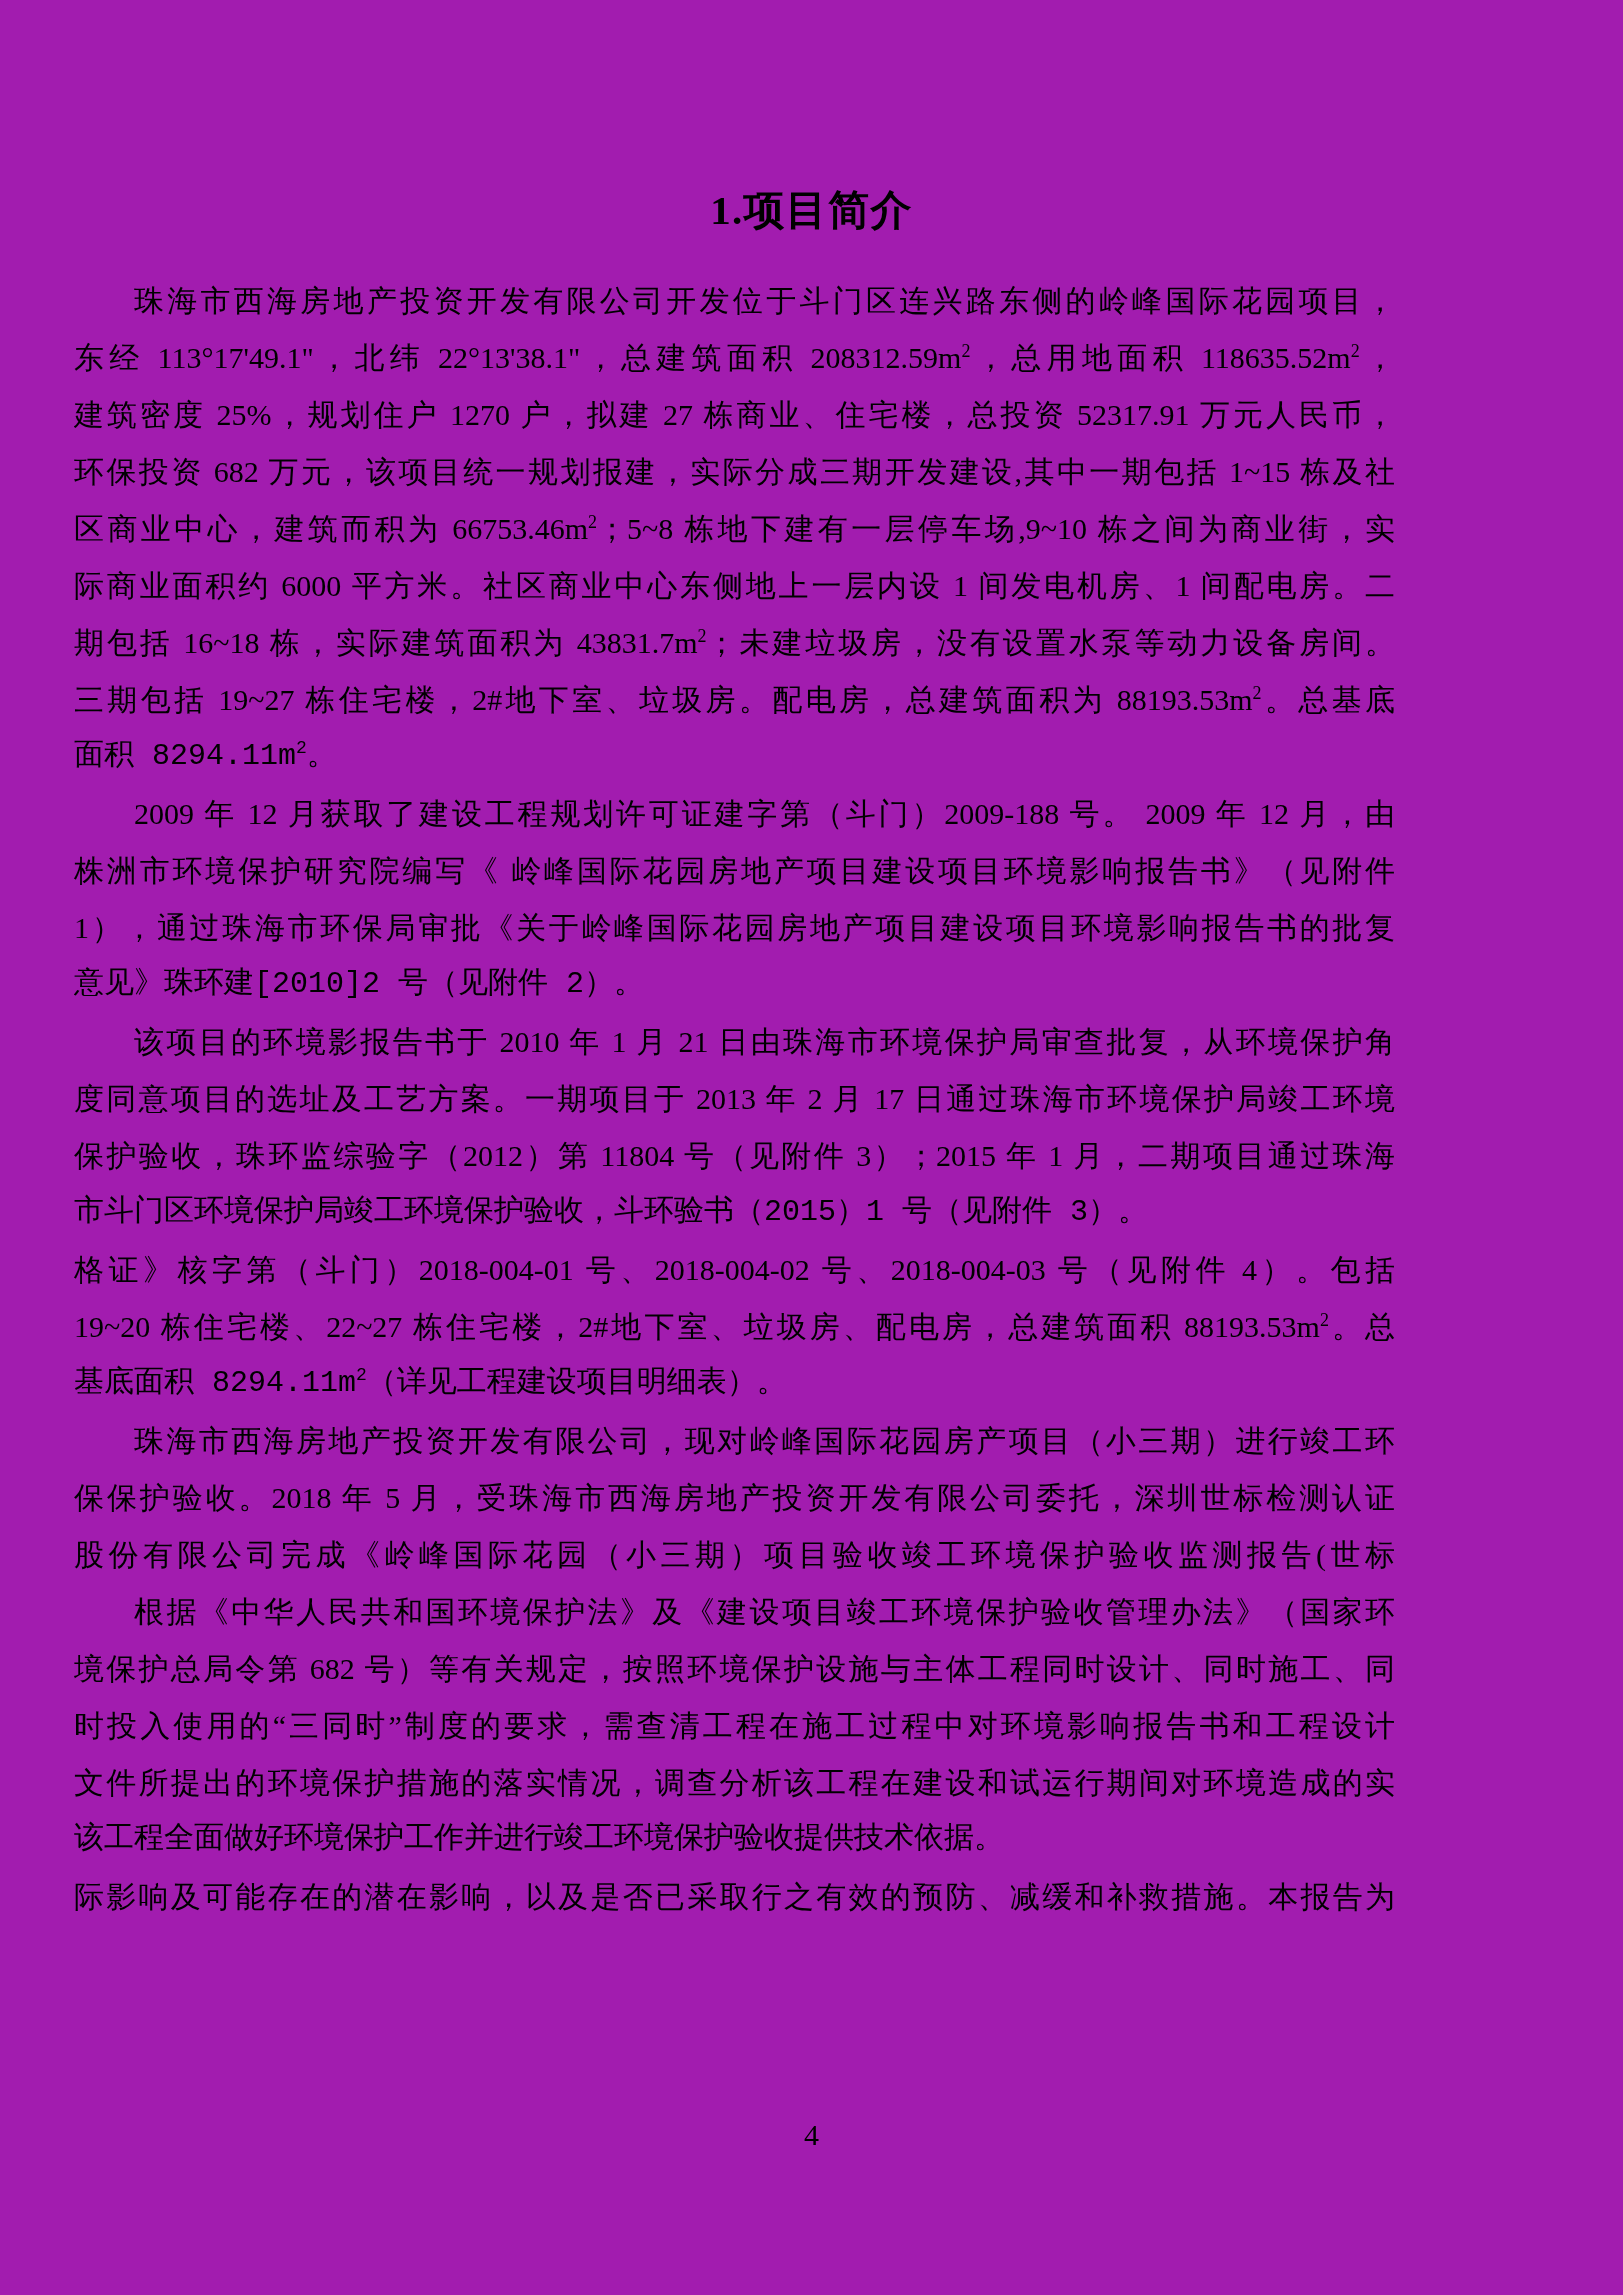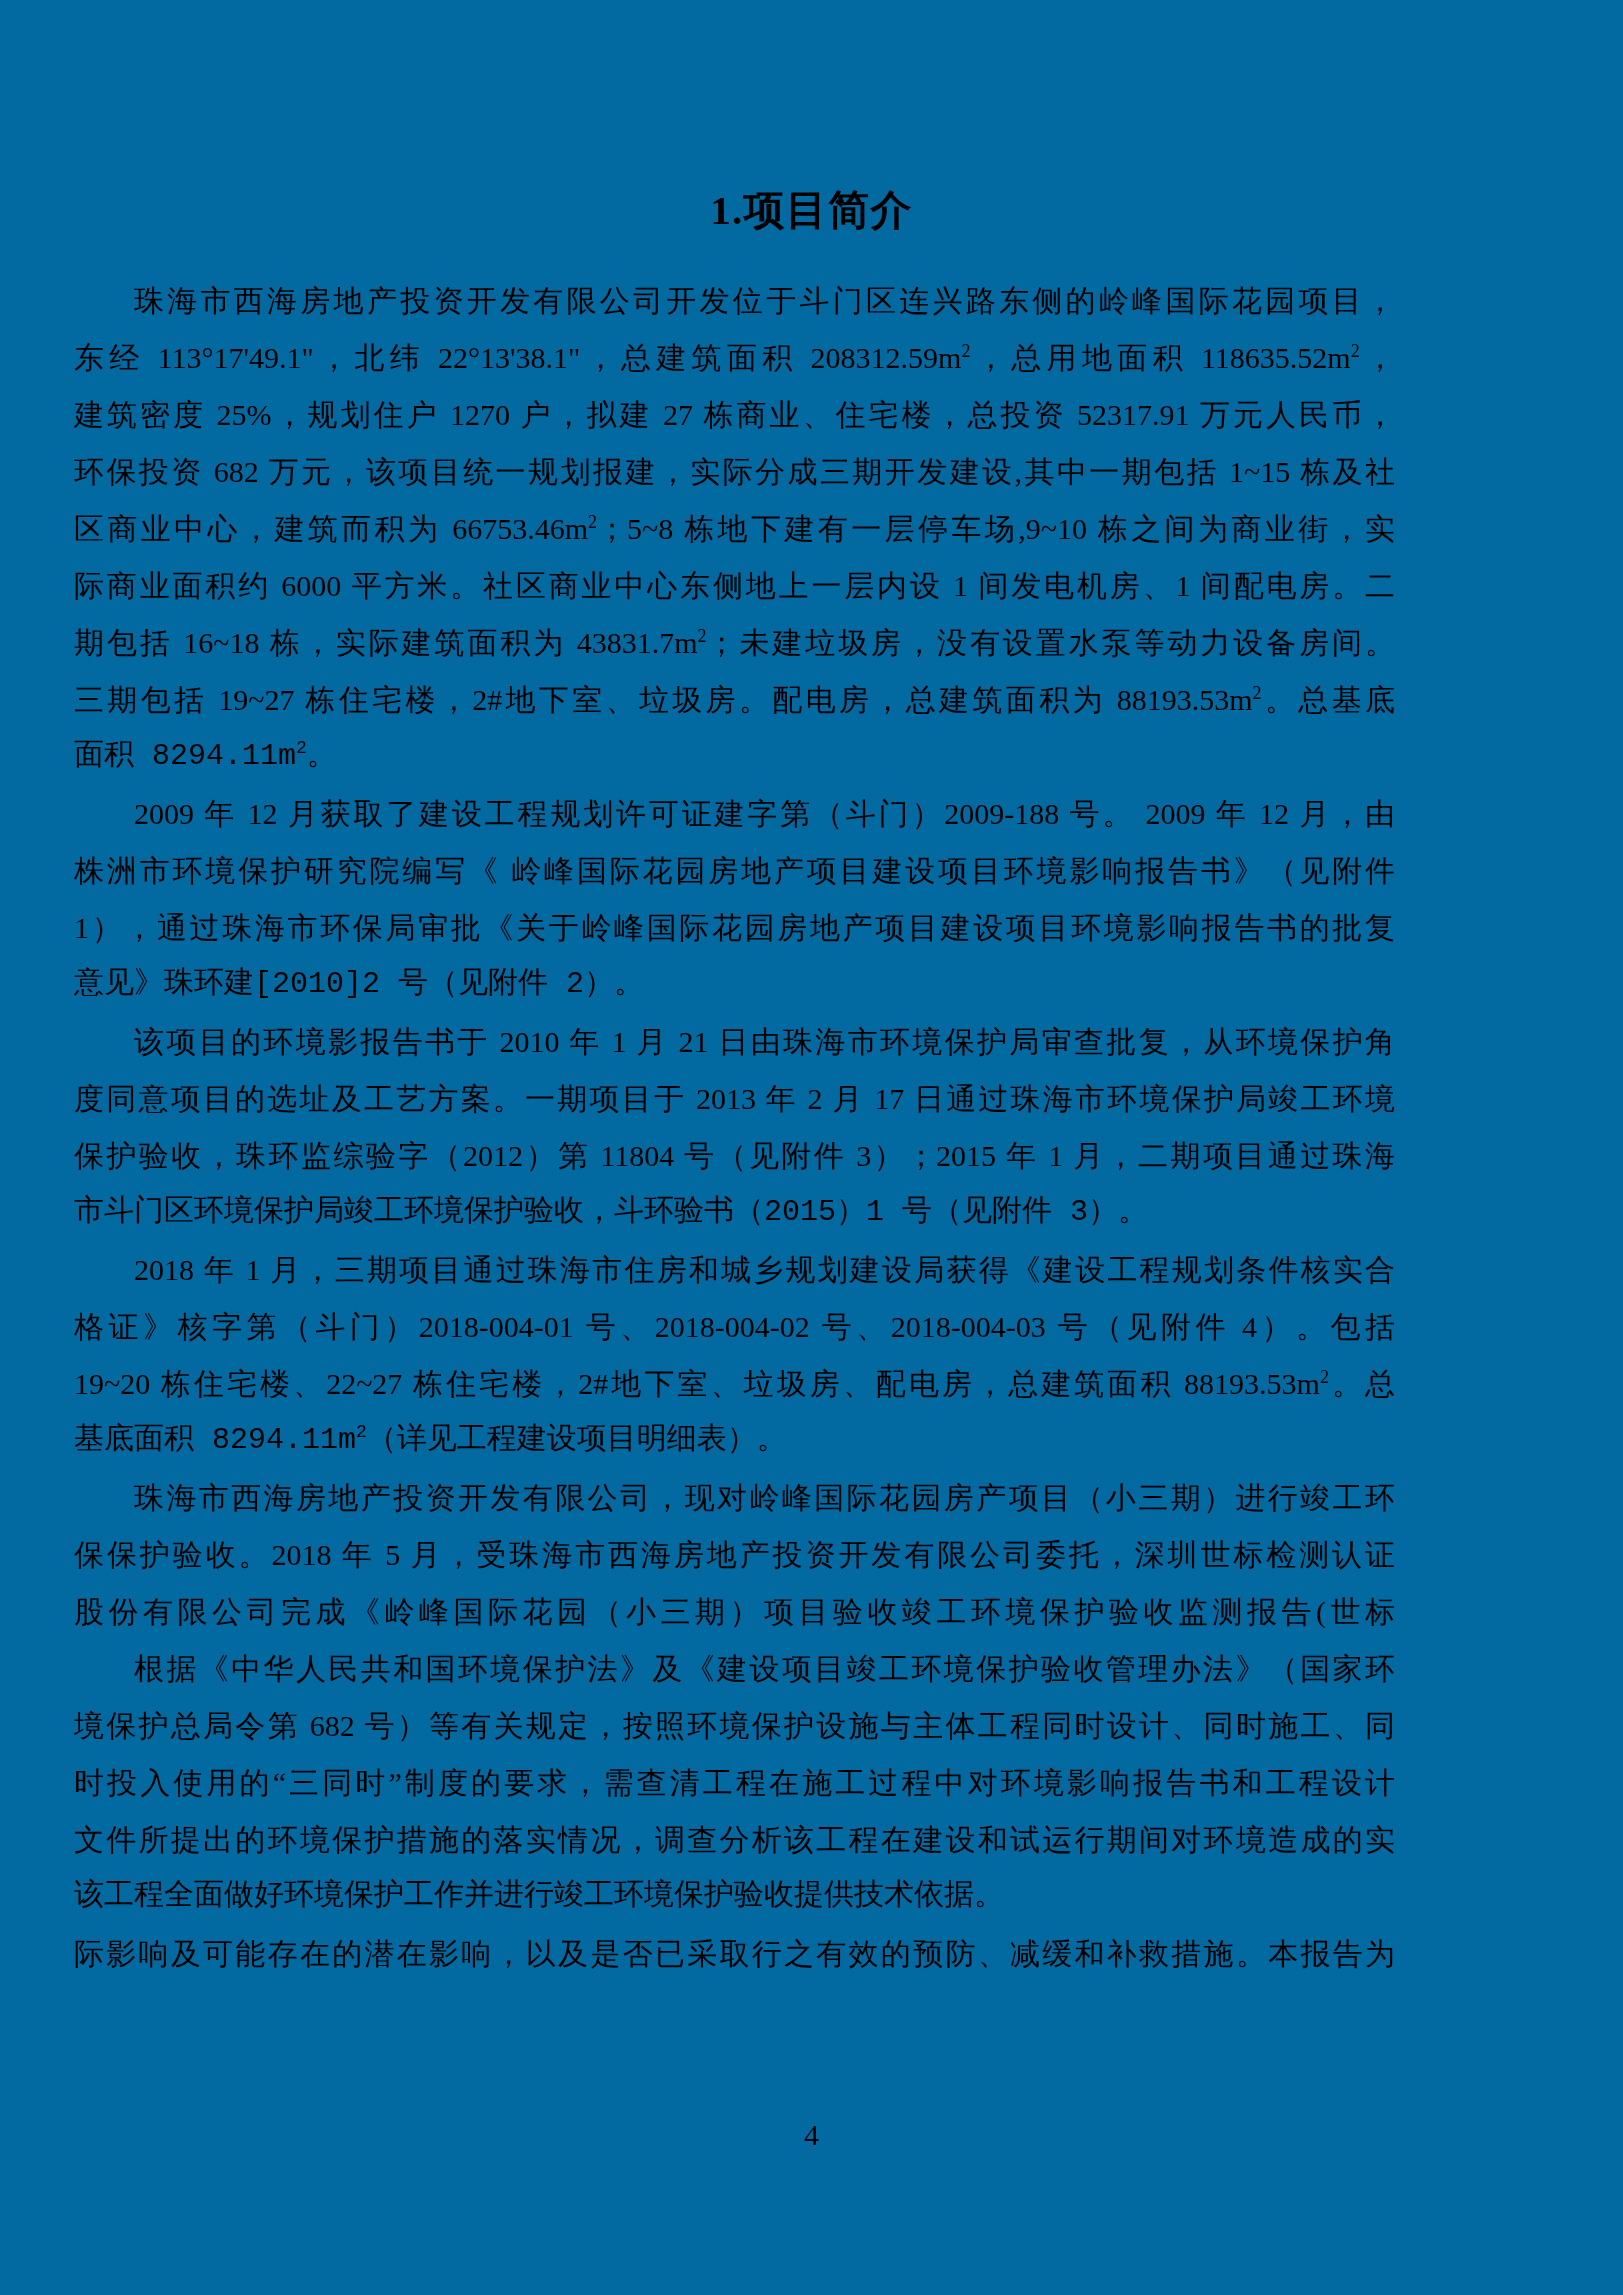--- a/index.html
+++ b/index.html
@@ -8,21 +8,21 @@
     width: 1623px;
     height: 2295px;
     font-family: "Liberation Serif", "DejaVu Serif", serif;
     color: #000000;
     position: relative;
   }
   .page {
     position: relative;
     width: 1623px;
     height: 2295px;
-    background: #0369a1;
+    background: #a21caf;
     overflow: hidden;
   }
   .doc-title {
     padding-top: 190px;
     text-align: center;
     font-size: 41px;
     font-weight: bold;
     line-height: 1;
     letter-spacing: 1.3px;
   }
@@ -81,21 +81,20 @@
         <div class="line">1），通过珠海市环保局审批《关于岭峰国际花园房地产项目建设项目环境影响报告书的批复</div>
         <div class="line para-last">意见》珠环建[2010]2 号（见附件 2）。</div>
       </div>
       <div class="paragraph">
         <div class="line para-first">该项目的环境影报告书于 2010 年 1 月 21 日由珠海市环境保护局审查批复，从环境保护角</div>
         <div class="line">度同意项目的选址及工艺方案。一期项目于 2013 年 2 月 17 日通过珠海市环境保护局竣工环境</div>
         <div class="line">保护验收，珠环监综验字（2012）第 11804 号（见附件 3）；2015 年 1 月，二期项目通过珠海</div>
         <div class="line para-last">市斗门区环境保护局竣工环境保护验收，斗环验书（2015）1 号（见附件 3）。</div>
       </div>
       <div class="paragraph">
-        <div class="line para-first">2018 年 1 月，三期项目通过珠海市住房和城乡规划建设局获得《建设工程规划条件核实合</div>
         <div class="line">格证》核字第（斗门）2018-004-01 号、2018-004-02 号、2018-004-03 号（见附件 4）。包括</div>
         <div class="line">19~20 栋住宅楼、22~27 栋住宅楼，2#地下室、垃圾房、配电房，总建筑面积 88193.53m<span class="sup">2</span>。总</div>
         <div class="line para-last">基底面积 8294.11m<span class="sup">2</span>（详见工程建设项目明细表）。</div>
       </div>
       <div class="paragraph">
         <div class="line para-first">珠海市西海房地产投资开发有限公司，现对岭峰国际花园房产项目（小三期）进行竣工环</div>
         <div class="line">保保护验收。2018 年 5 月，受珠海市西海房地产投资开发有限公司委托，深圳世标检测认证</div>
         <div class="line">股份有限公司完成《岭峰国际花园（小三期）项目验收竣工环境保护验收监测报告(世标</div>
       </div>
       <div class="paragraph">

